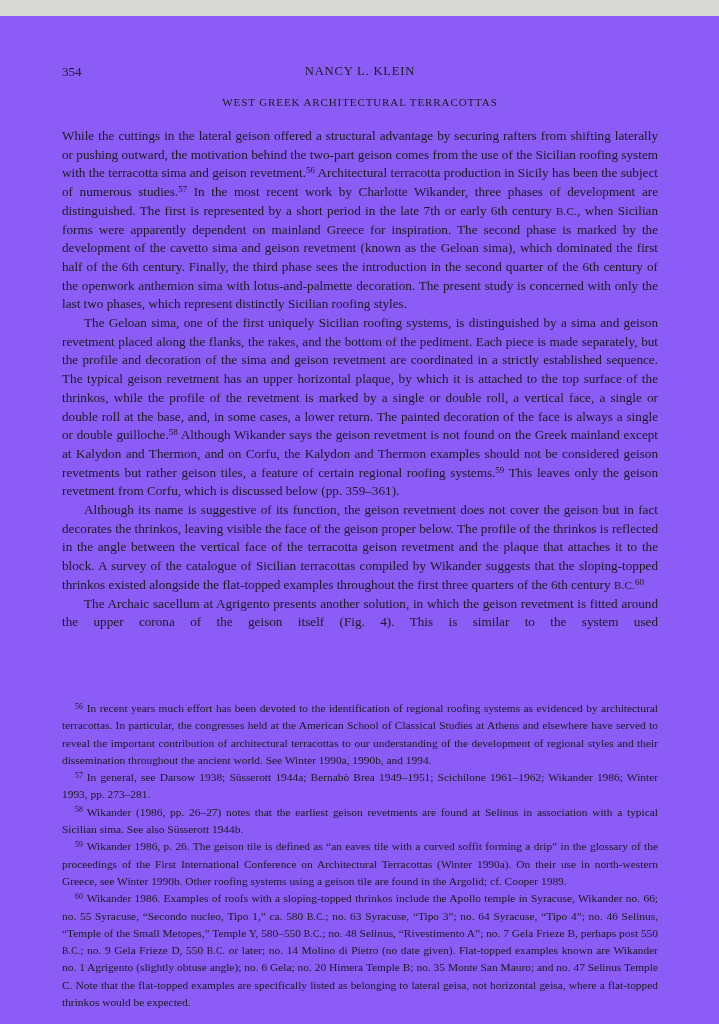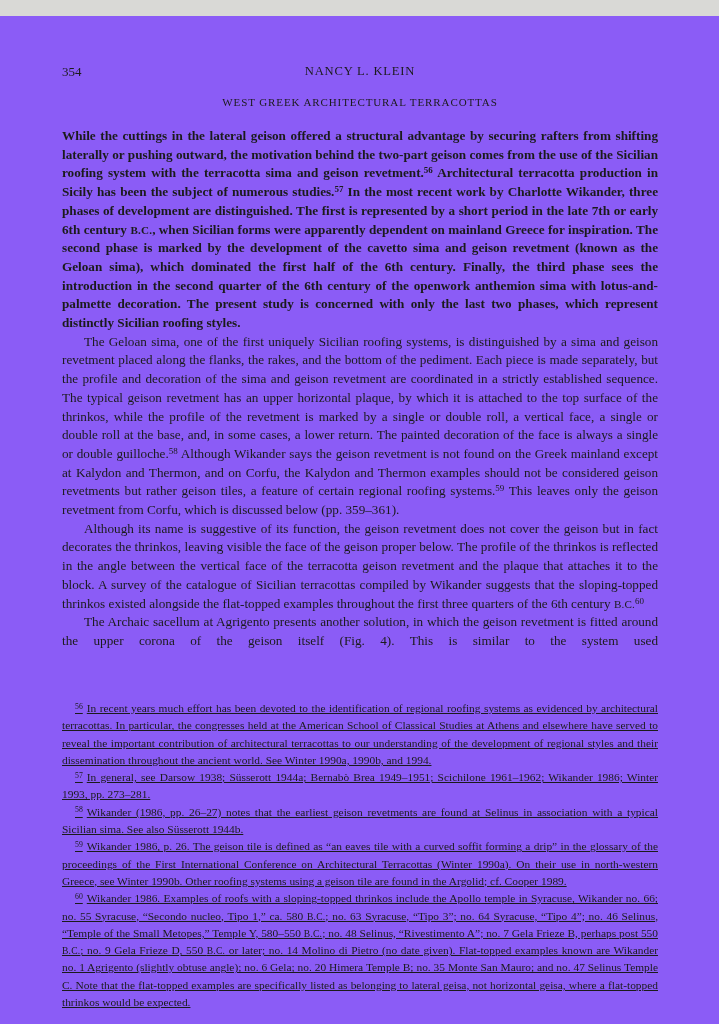--- a/index.html
+++ b/index.html
@@ -45,39 +45,39 @@
   .article-body {
     position: absolute;
     top: 111px;
     left: 62px;
     width: 596px;
     font-size: 13.2px;
     line-height: 18.7px;
     text-align: justify;
   }
   .article-body p { margin: 0; text-indent: 22px; }
-  .article-body p.no-indent { text-indent: 0; font-weight: bold; }
+  .article-body p.no-indent { text-indent: 0; }
   .article-body p.continues { text-align-last: justify; }
   sup {
     font-size: 0.68em;
     line-height: 0;
     vertical-align: baseline;
     position: relative;
     top: -0.45em;
   }
   .footnotes {
     position: absolute;
     top: 684px;
     left: 62px;
     width: 596px;
     font-size: 11.4px;
     line-height: 17.3px;
     text-align: justify;
   }
-  .footnotes p { margin: 0; text-indent: 13px; text-decoration: underline; }
+  .footnotes p { margin: 0; text-indent: 13px; }
   .footnotes sup.fn-num { margin-right: 4px; }
   .sc { font-size: 0.84em; letter-spacing: 0.2px; }
 </style>
 </head>
 <body>
 
 <div class="page">
   <div class="header">
     <span class="page-number">354</span>
     <div class="running-head">NANCY L. KLEIN</div>

